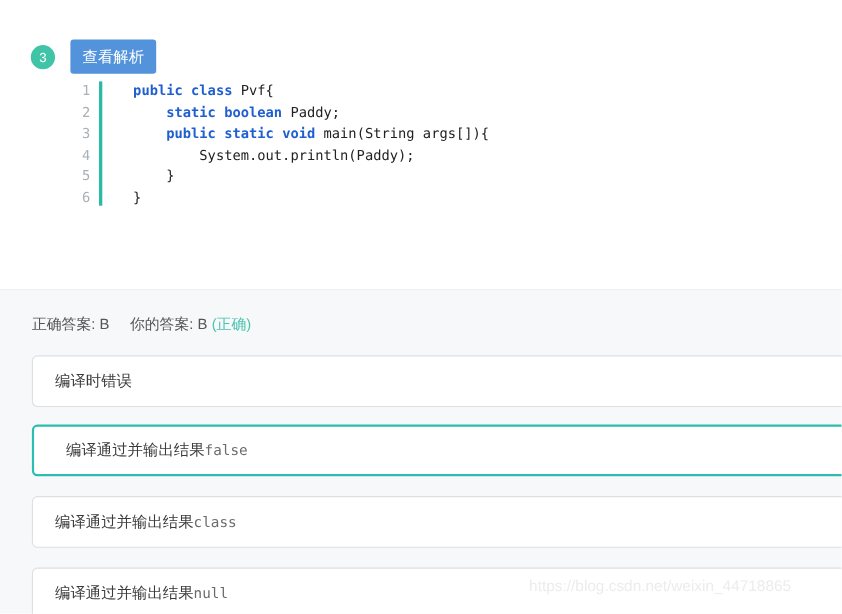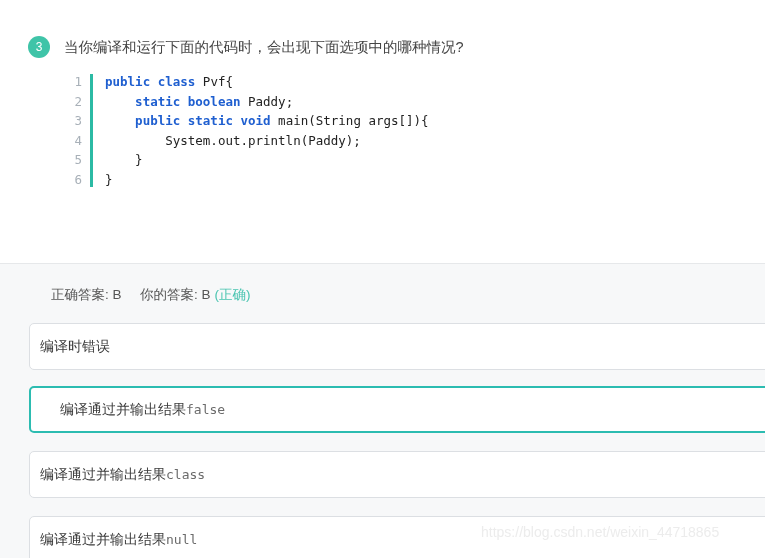--- a/index.html
+++ b/index.html
@@ -84,21 +84,21 @@
     user-select: none;
     padding-right: 0;
   }
   .code-sep {
     width: 3px;
     background: #2bbaa4;
     margin: 2px 0 2px 8px;
     flex: 0 0 auto;
   }
   .code-body {
-    padding-left: 12px;
+    padding-left: 28px;
     white-space: pre;
     color: #2b2b2b;
   }
   .kw { color: #1f5fd0; font-weight: bold; }
   .id { color: #222222; }
 
   
   .section-divider {
     position: absolute;
     left: 0;
@@ -119,21 +119,20 @@
     box-sizing: border-box;
   }
 
   .answer-summary {
     position: absolute;
     left: 29px;
     top: 286px;
     font-size: 13.5px;
     color: #555555;
     white-space: nowrap;
-    margin-left: 22px;
   }
   .answer-summary .gap { display: inline-block; width: 11px; }
   .correct-flag { color: #4ac4b0; }
 
   
   .option {
     position: absolute;
     left: 29px;
     width: 770px;          
     height: 47px;
@@ -141,21 +140,21 @@
     border: 1px solid #dcdfe3;
     border-radius: 5px;
     box-sizing: border-box;
     cursor: pointer;
   }
   .option.selected {
     border: 2px solid #2cbcb1;
   }
   .option-label {
     position: absolute;
-    left: 10px;
+    left: 20px;
     top: 50%;
     transform: translateY(-50%);
     font-size: 14px;
     color: #3b3b3b;
     white-space: nowrap;
   }
   .option.selected .option-label { left: 13px; margin-left: 16px; }
   .mono {
     font-family: "DejaVu Sans Mono", "Liberation Mono", monospace;
     font-size: 13px;
@@ -178,21 +177,21 @@
     pointer-events: none;
   }
 </style>
 </head>
 <body>
 
 <div class="question-section">
 
   <div class="question-head">
     <div class="q-badge">3</div>
-    <div class="q-text">当你编译和运行下面的代码时，会出现下面选项中的哪种情况?</div>
+    <div class="q-analysis-btn">查看解析</div>
   </div>
 
   <div class="code-block">
     <div class="code-gutter">
         <div>1</div>
         <div>2</div>
         <div>3</div>
         <div>4</div>
         <div>5</div>
         <div>6</div>

